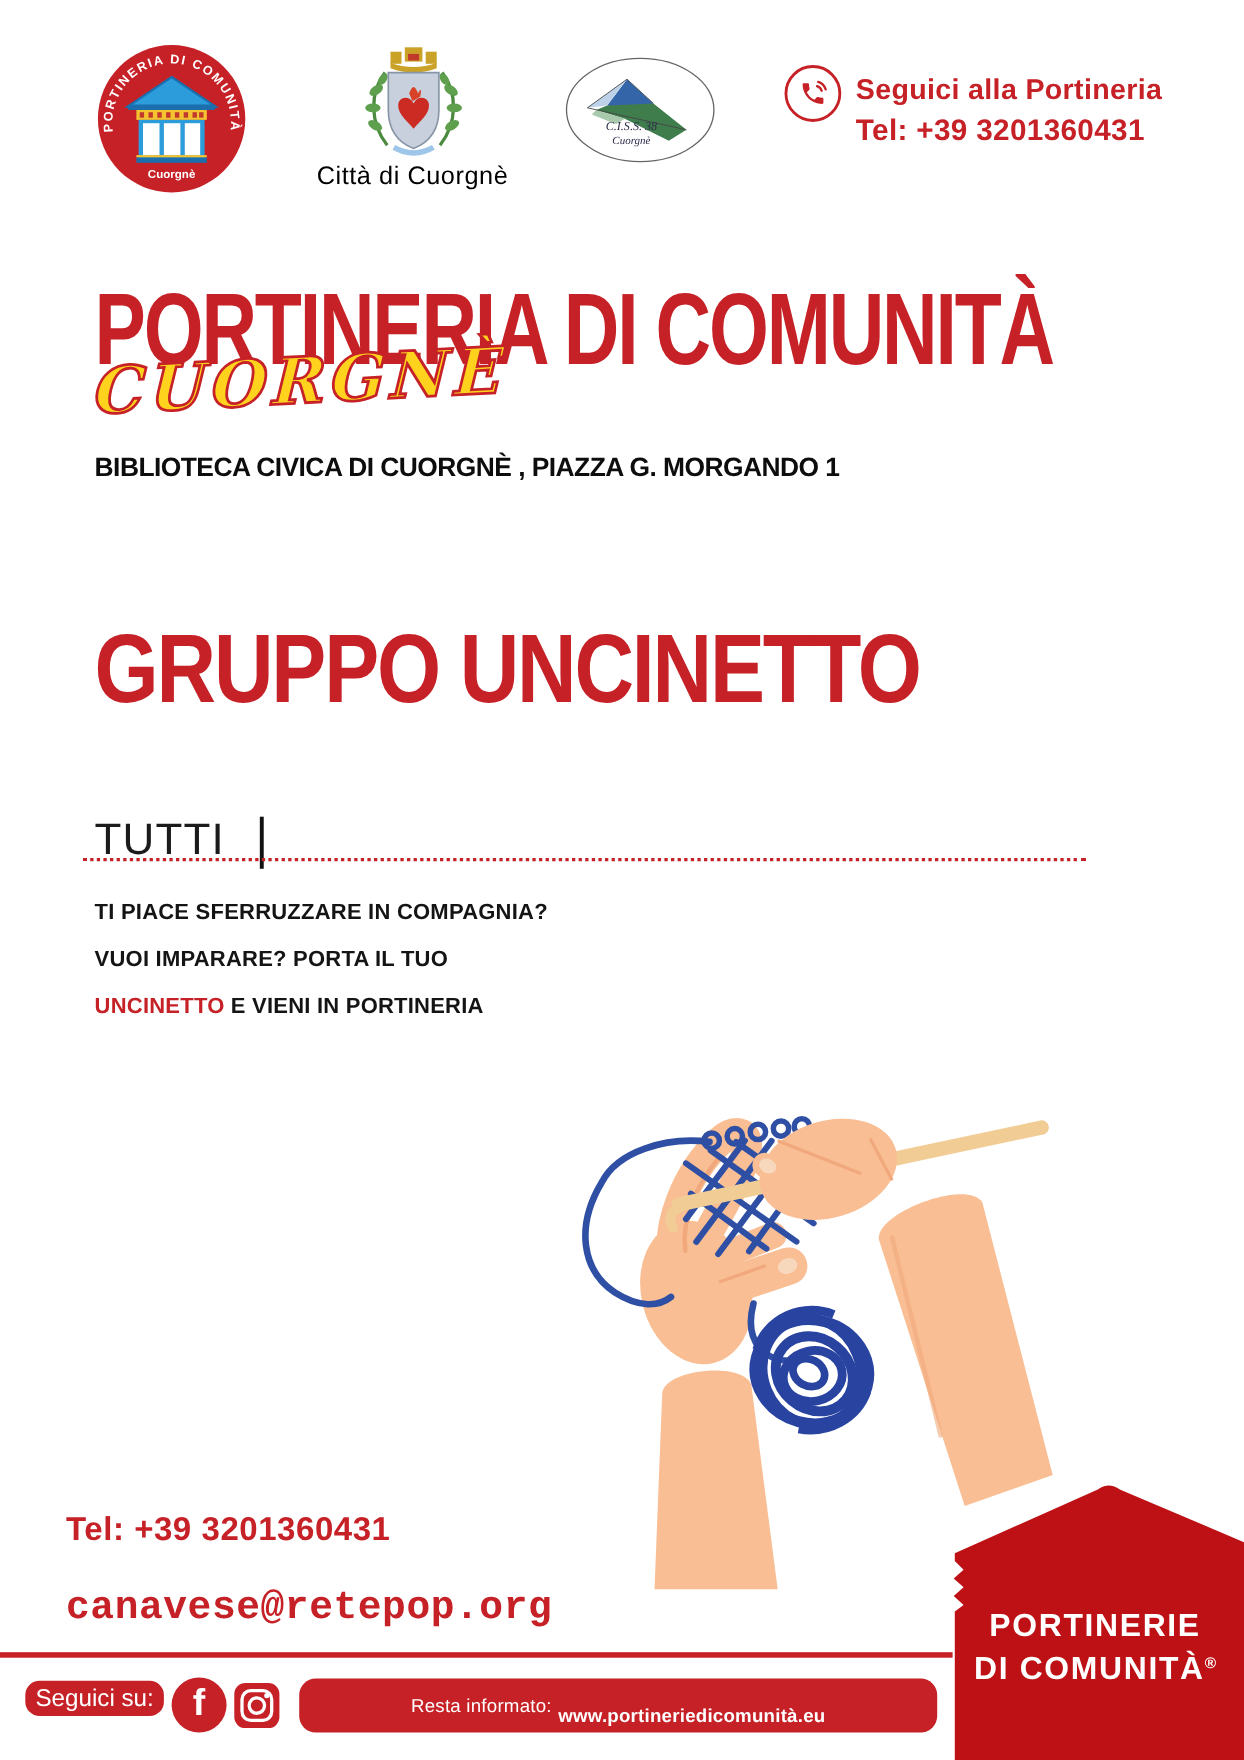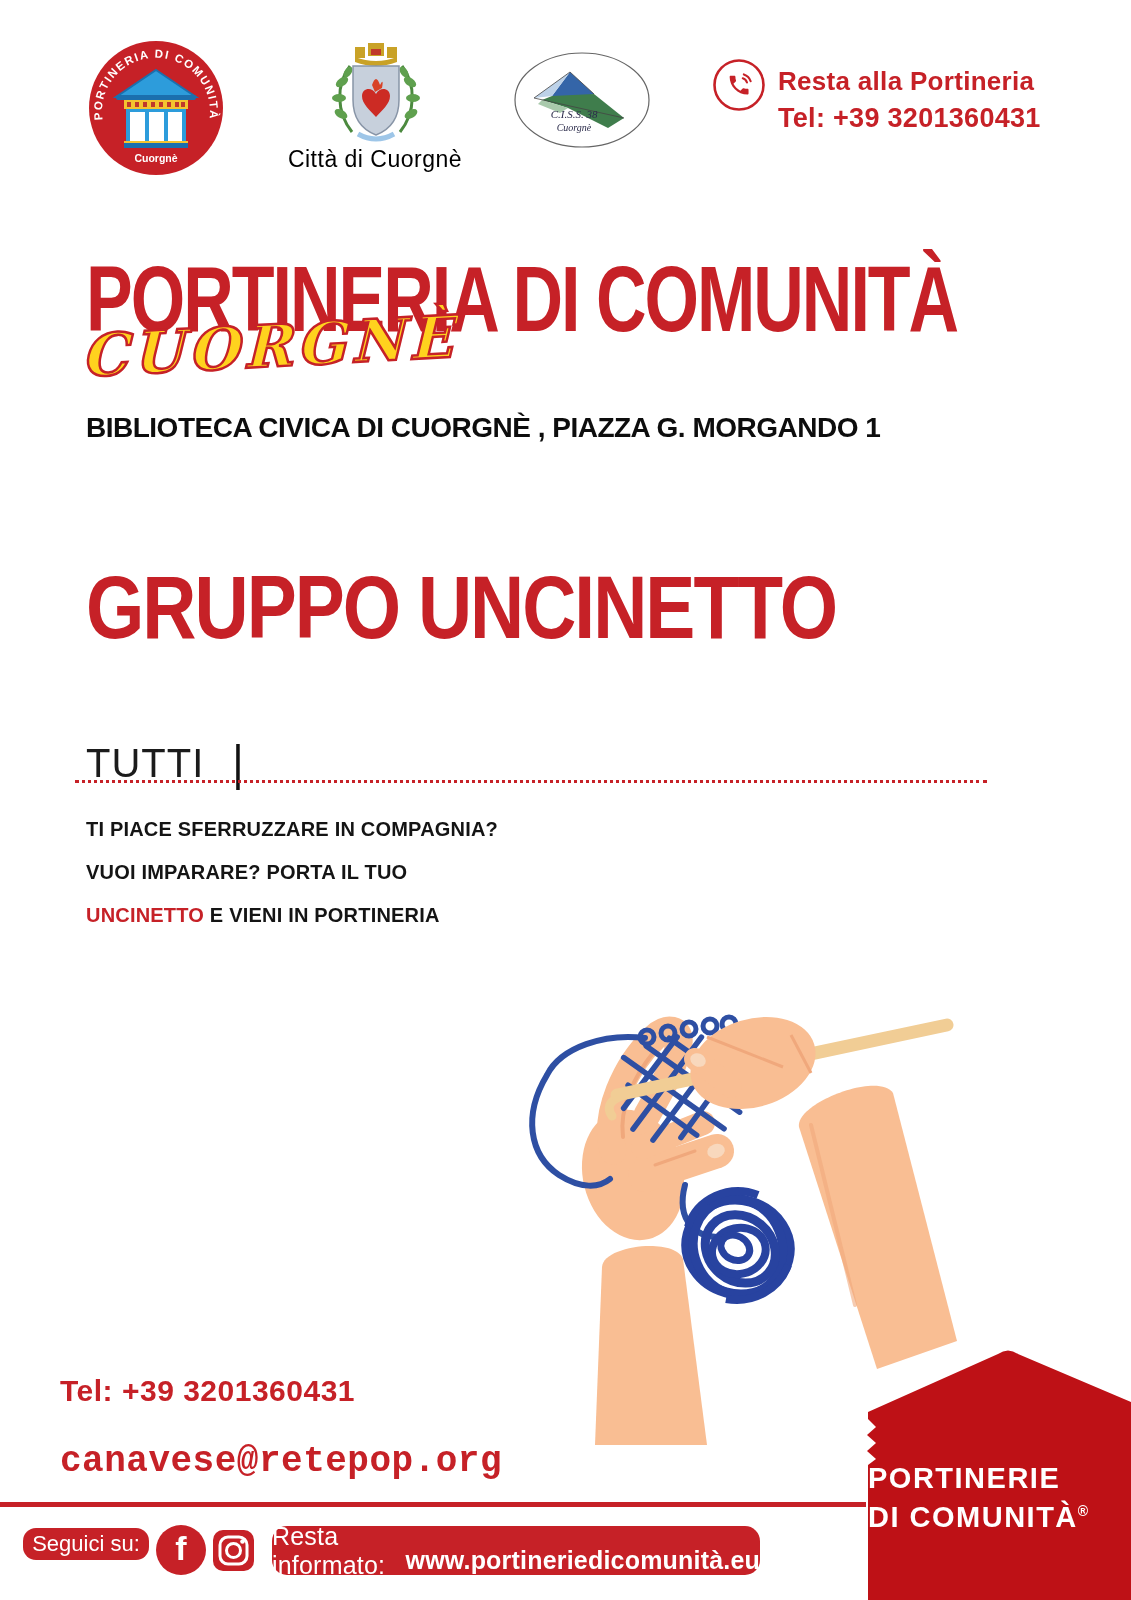--- a/index.html
+++ b/index.html
@@ -21,21 +21,21 @@
   .head-contact .l1{font-size:26px;letter-spacing:.3px;}
   .head-contact .l2{font-size:27px;margin-top:6px;letter-spacing:.3px;}
 
   
   .hero-title{left:86px;top:262px;color:var(--accent-red);font-size:70px;font-weight:800;
     letter-spacing:-2px;line-height:.8;transform:scaleY(1.32);transform-origin:top left;white-space:nowrap;}
   .hero-script{left:88px;top:322px;font-family:"DejaVu Serif",serif;font-style:italic;font-weight:bold;
     font-size:58px;letter-spacing:5px;color:var(--script-yellow);
     -webkit-text-stroke:2.5px var(--accent-red);
     text-shadow:0 0 1px var(--accent-red);transform:rotate(-3deg) skewX(-6deg);transform-origin:left top;}
-  .hero-address{left:86px;top:412px;color:#0d0d0d;font-size:28px;font-weight:bold;letter-spacing:-.5px;white-space:nowrap;}
+  .hero-address{left:86px;top:412px;color:#0d0d0d;font-size:24px;font-weight:bold;letter-spacing:-.5px;white-space:nowrap;}
 
   
   .event-name{left:86px;top:572px;color:var(--accent-red);font-size:75px;font-weight:800;letter-spacing:-2px;
     line-height:.8;transform:scaleY(1.18);transform-origin:top left;white-space:nowrap;}
   .schedule{left:86px;top:722px;font-size:40px;color:#1b1b1b;white-space:nowrap;display:flex;align-items:center;margin-top:16px;}
   .schedule .pre{font-weight:400;letter-spacing:1px;margin-right:12px;}
   .schedule .day{font-weight:bold;letter-spacing:.5px;}
   .schedule .sep{font-weight:400;font-size:44px;margin:0 16px;color:#111;transform:scaleY(1.15);}
   .schedule .time{font-weight:bold;letter-spacing:.5px;}
   .dotted-rule{left:75px;top:780px;width:912px;height:0;border-top:3px dotted var(--accent-red);}
@@ -45,32 +45,32 @@
   
   .illustration{left:495px;top:975px;}
 
   
   .foot-contact{left:60px;top:1374px;color:var(--accent-red);font-weight:bold;}
   .foot-contact .tel{font-size:30px;letter-spacing:.5px;}
   .foot-contact .mail{font-size:36px;margin-top:33px;letter-spacing:.5px;font-family:Liberation Mono, monospace;}
 
   
   .house{left:840px;top:1345px;}
-  .house-text{left:868px;top:1462px;width:255px;color:#fff;font-weight:bold;
+  .house-text{left:868px;top:1462px;width:255px;text-align:center;color:#fff;font-weight:bold;
     font-size:29px;line-height:33px;letter-spacing:1.5px;}
   .house-text sup{font-size:14px;letter-spacing:0;}
 
   
   .foot-line{left:0;top:1502px;width:866px;height:5px;background:var(--accent-red);}
   .pill{background:var(--accent-red);color:#fff;border-radius:13px;display:flex;align-items:center;justify-content:center;}
   .follow-pill{left:23px;top:1528px;width:126px;height:32px;font-size:22px;}
   .fb{left:156px;top:1525px;width:50px;height:50px;border-radius:50%;background:var(--accent-red);
     color:#fff;display:flex;align-items:center;justify-content:center;font-size:34px;font-weight:bold;padding-bottom:4px;}
   .ig{left:213px;top:1530px;width:41px;height:41px;border-radius:10px;background:var(--accent-red);}
-  .info-pill{left:272px;top:1526px;width:488px;height:49px;border-radius:15px;font-size:25px;letter-spacing:.2px;}
+  .info-pill{left:272px;top:1526px;width:580px;height:49px;border-radius:15px;font-size:17px;letter-spacing:.2px;}
   .info-pill b{margin-left:6px;margin-top:19px;}
 </style>
 </head>
 <body>
 
 <div class="poster">
 
   <svg class="abs logo-circle" width="136" height="136" viewBox="0 0 136 136">
     <circle cx="68" cy="68" r="67" fill="var(--accent-red,#C62127)"></circle>
     <path id="arcTop" d="M 15,82 A 54,54 0 1 1 121,82" fill="none"></path>
@@ -145,21 +145,21 @@
   </svg>
 
   <svg class="abs phone-badge" width="54" height="54" viewBox="0 0 54 54">
     <circle cx="27" cy="27" r="24.5" fill="none" stroke="var(--accent-red,#C62127)" stroke-width="2.6"></circle>
     <g transform="translate(14.5,14.5) scale(1.05)">
       <path d="M6.62 10.79c1.44 2.83 3.76 5.14 6.59 6.59l2.2-2.21c.27-.26.66-.35 1.01-.24 1.12.37 2.33.57 3.57.57.55 0 1 .45 1 1V20c0 .55-.45 1-1 1-9.39 0-17-7.61-17-17 0-.55.45-1 1-1h3.5c.55 0 1 .45 1 1 0 1.25.2 2.45.57 3.57.11.35.03.74-.25 1.02l-2.19 2.2z" fill="var(--accent-red,#C62127)"></path>
       <path d="M15.5,5.5 a6,6 0 0 1 4,4 M16.5,1.8 a10,10 0 0 1 6.5,6.5" stroke="var(--accent-red,#C62127)" stroke-width="2" fill="none" stroke-linecap="round"></path>
     </g>
   </svg>
   <div class="abs head-contact">
-    <div class="l1">Resta alla Portineria</div>
+    <div class="l1">Seguici alla Portineria</div>
     <div class="l2">Tel: +39 3201360431</div>
   </div>
 
   <div class="abs hero-title">PORTINERIA DI COMUNITÀ</div>
   <div class="abs hero-script">CUORGNÈ</div>
   <div class="abs hero-address">BIBLIOTECA CIVICA DI CUORGNÈ , PIAZZA G. MORGANDO 1</div>
 
   <div class="abs event-name">GRUPPO UNCINETTO</div>
 
   <div class="abs schedule">

